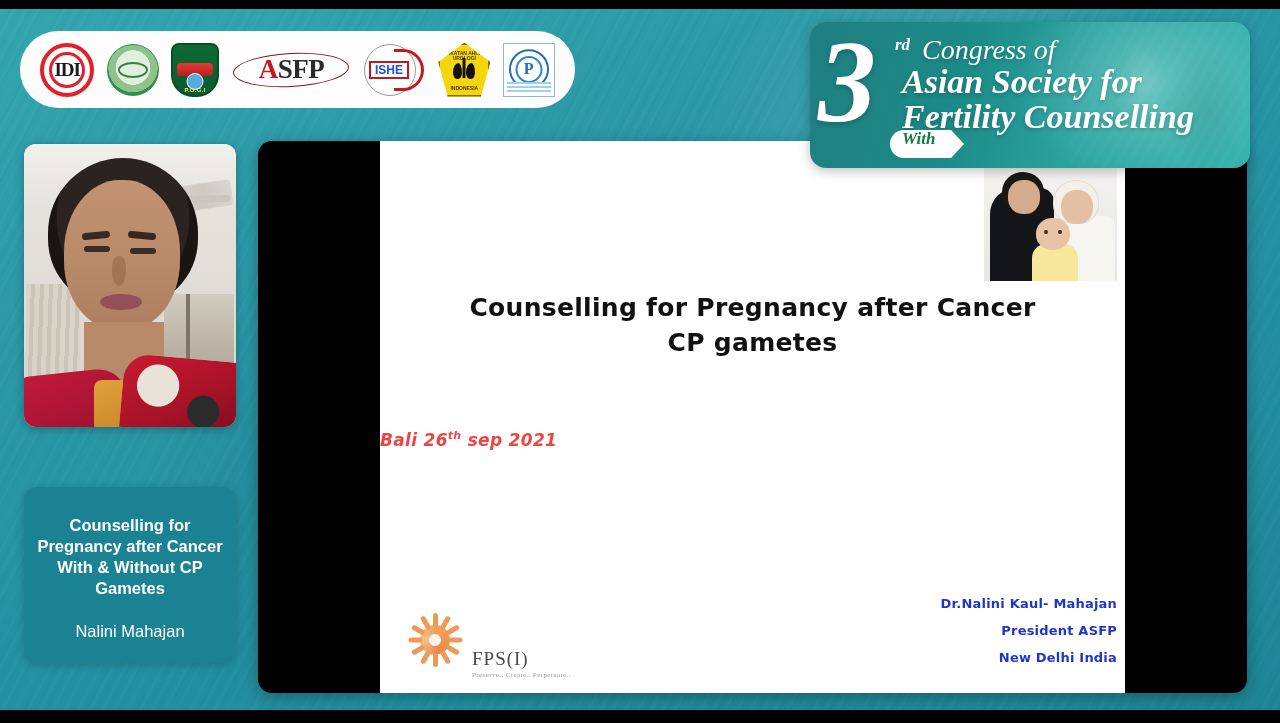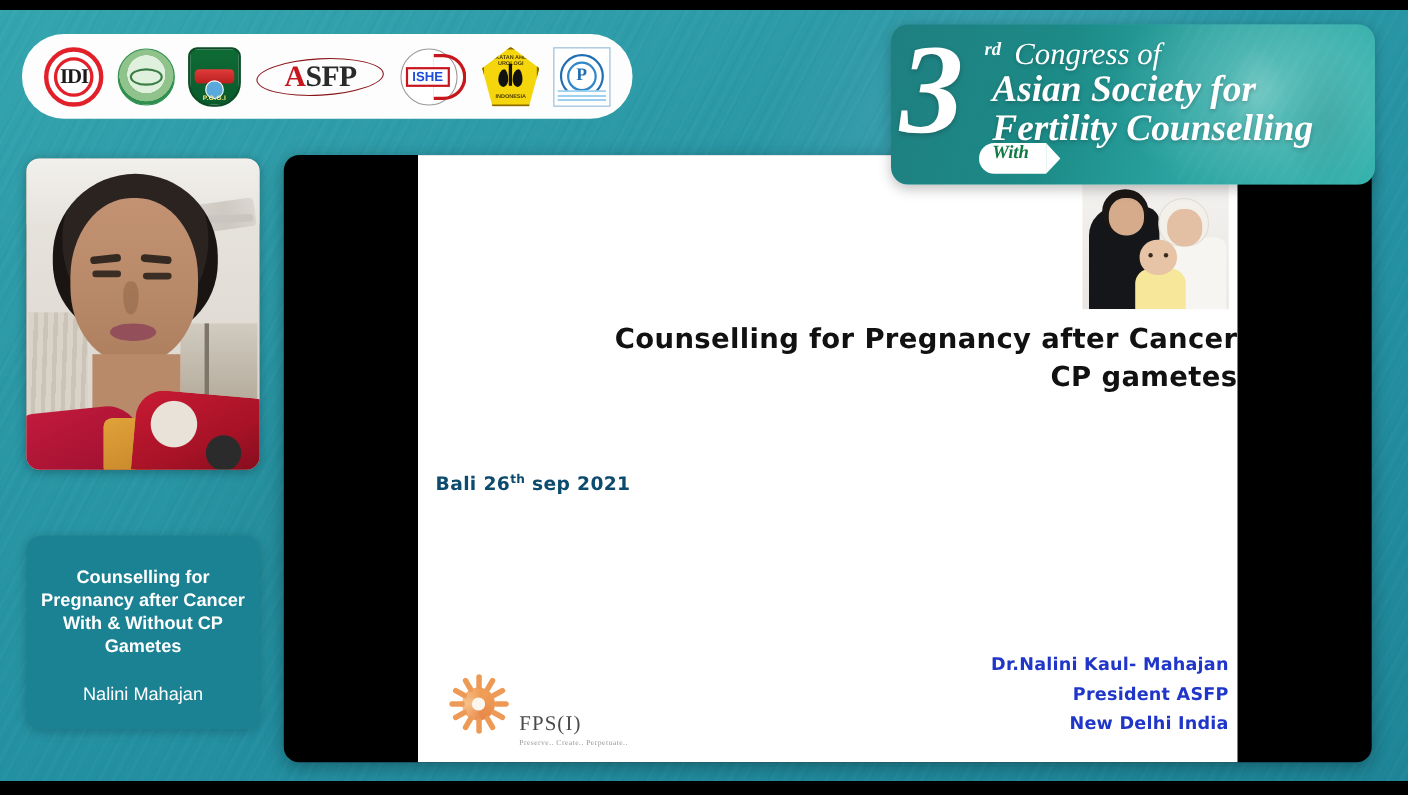--- a/index.html
+++ b/index.html
@@ -213,38 +213,38 @@
   .viewer{
     position:absolute; left:258px; top:141px; width:989px; height:552px; z-index:20;
     background:#000; border-radius:14px; overflow:hidden;
     box-shadow:0 4px 16px rgba(0,0,0,.3);
   }
   .slide{
     position:absolute; left:122px; top:0; width:745px; height:552px; background:#fff;
   }
 
   .slide .title{
-    position:absolute; left:0; right:0; top:150px; text-align:right;
+    position:absolute; left:0; right:0; top:150px; text-align:center;
     font-family:"DejaVu Sans", sans-serif;
     font-size:25px; font-weight:700; line-height:34.5px; color:#111; letter-spacing:.3px;
   }
   .slide .title .nowrapline{ display:block; }
   .slide .title .hl{ color:#a0239e; }
 
   .slide .date{
-    position:absolute; left:16px; top:288px;
+    position:absolute; left:0; top:288px;
     font-family:"DejaVu Sans", sans-serif;
-    font-size:17px; font-weight:700; color:#0c4a6e; letter-spacing:.3px;
+    font-size:17px; font-weight:700; color:#ef4444; letter-spacing:.3px;font-style:italic;
   }
   .slide .date sup{ font-size:11px; }
 
   .slide .credits{
     position:absolute; right:8px; bottom:22px; text-align:right;
     font-family:"DejaVu Sans", sans-serif;
-    font-size:16px; font-weight:700; line-height:27px; color:#1f36c9; letter-spacing:.2px;
+    font-size:13px; font-weight:700; line-height:27px; color:#1f36c9; letter-spacing:.2px;
   }
 
   
   .photo{
     position:absolute; right:8px; top:25px; width:133px; height:115px; overflow:hidden;
     background:linear-gradient(180deg,#f4f2f0,#e8e5e2);
   }
   .photo .man{ position:absolute; left:6px; top:22px; width:64px; height:93px;
     background:#15161a; border-radius:26px 14px 0 0; }
   .photo .man-h{ position:absolute; left:18px; top:6px; width:42px; height:40px;

